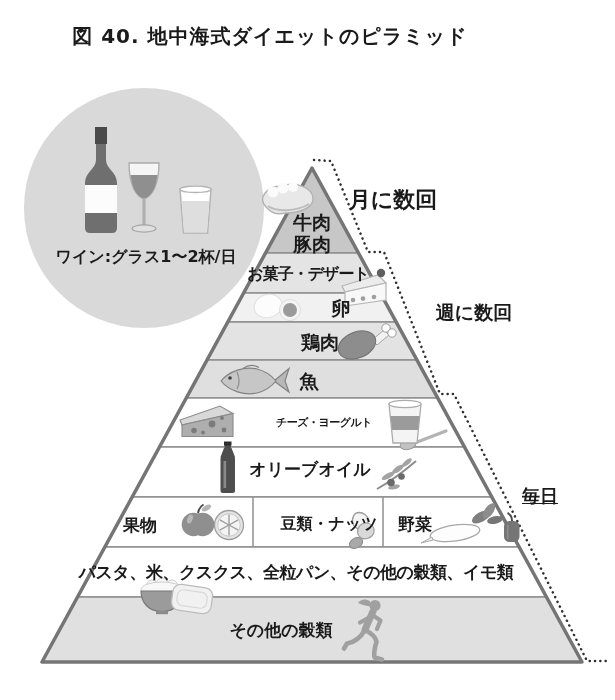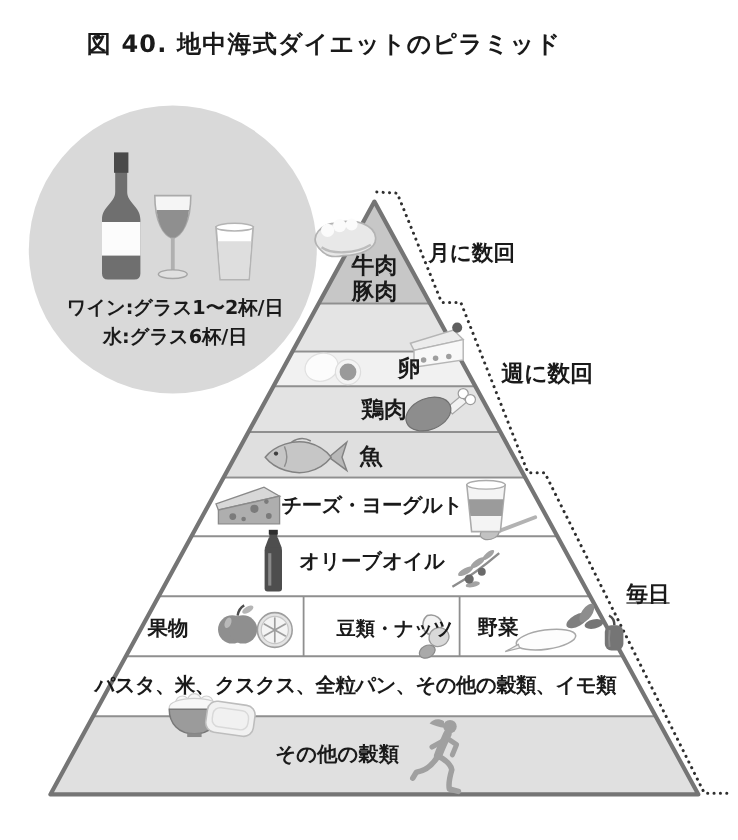--- a/index.html
+++ b/index.html
@@ -193,32 +193,32 @@
       <path d="M371.5,614.5 L380.5,620.5 L377,629" fill="none" stroke-width="4.2" stroke-linecap="round" stroke-linejoin="round"></path>
       <path d="M371,616.5 L360,622.5" fill="none" stroke-width="4.2" stroke-linecap="round"></path>
       <path d="M365,630 C371,633 375.5,636.5 376.5,641.5 C374.5,648.5 373.5,653.5 374.5,657.5 L382,659.5" fill="none" stroke-width="4.6" stroke-linecap="round" stroke-linejoin="round"></path>
       <path d="M365,630 C360,638.5 353.5,642.5 347,643.5 L344,648.5" fill="none" stroke-width="4.6" stroke-linecap="round" stroke-linejoin="round"></path>
     </g>
   </svg>
 
   <div class="lbl" style="left:270px; top:36px; font-size:20px; letter-spacing:1px;">図 40. 地中海式ダイエットのピラミッド</div>
 
   <div class="lbl" style="left:146px; top:257px; font-size:16px;">ワイン:グラス1〜2杯/日</div>
-  <div class="lbl" style="left:146px; top:281px; font-size:16px;">水:グラス6杯/日</div>
-
-  <div class="lbl" style="left:393px; top:212px; font-size:18px;">月に数回</div>
-  <div class="lbl" style="left:456px; top:312px; font-size:19px;">週に数回</div>
+
+  <div class="lbl" style="left:393px; top:200px; font-size:22px;">月に数回</div>
+  <div class="lbl" style="left:474px; top:312px; font-size:19px;">週に数回</div>
   <div class="lbl" style="left:540px; top:496px; font-size:18px;text-decoration:underline;">毎日</div>
 
   <div class="lbl" style="left:312px; top:222px; font-size:19px;">牛肉</div>
   <div class="lbl" style="left:312px; top:244px; font-size:19px;font-family:Liberation Serif, serif;">豚肉</div>
+  <div class="lbl" style="left:308px; top:274px; font-size:16px; letter-spacing:-1px;">お菓子・デザート</div>
   <div class="lbl" style="left:341px; top:308px; font-size:19px;">卵</div>
   <div class="lbl" style="left:320px; top:342px; font-size:19px;">鶏肉</div>
   <div class="lbl" style="left:309px; top:381px; font-size:19px;">魚</div>
-  <div class="lbl" style="left:310px; top:422px; font-size:17px; letter-spacing:-0.5px;text-align:right;">チーズ・ヨーグルト</div>
+  <div class="lbl" style="left:324px; top:422px; font-size:11px; letter-spacing:-0.5px;text-align:right;">チーズ・ヨーグルト</div>
   <div class="lbl" style="left:310px; top:469px; font-size:17px;">オリーブオイル</div>
   <div class="lbl" style="left:140px; top:525px; font-size:17px;">果物</div>
   <div class="lbl" style="left:313px; top:524px; font-size:16px;margin-left:16px;">豆類・ナッツ</div>
   <div class="lbl" style="left:415px; top:524px; font-size:17px;">野菜</div>
   <div class="lbl" style="left:296px; top:572px; font-size:17px; letter-spacing:-0.5px;">パスタ、米、クスクス、全粒パン、その他の穀類、イモ類</div>
   <div class="lbl" style="left:281px; top:630px; font-size:17px;">その他の穀類</div>
 
 </div>
 
 </body></html>

